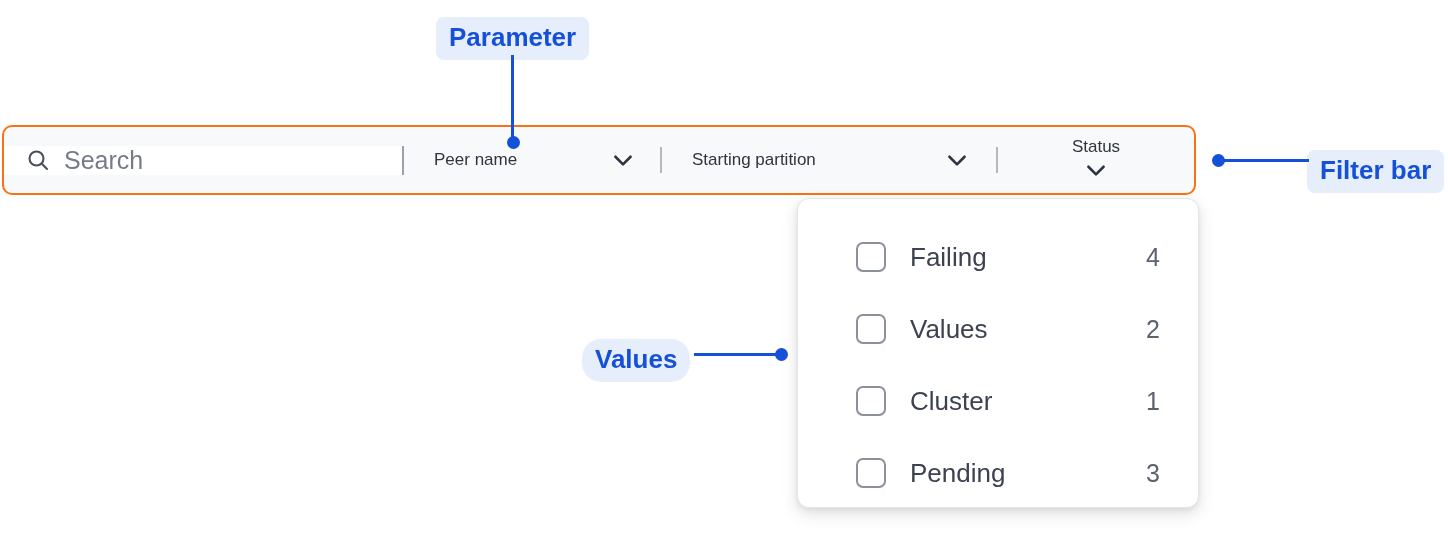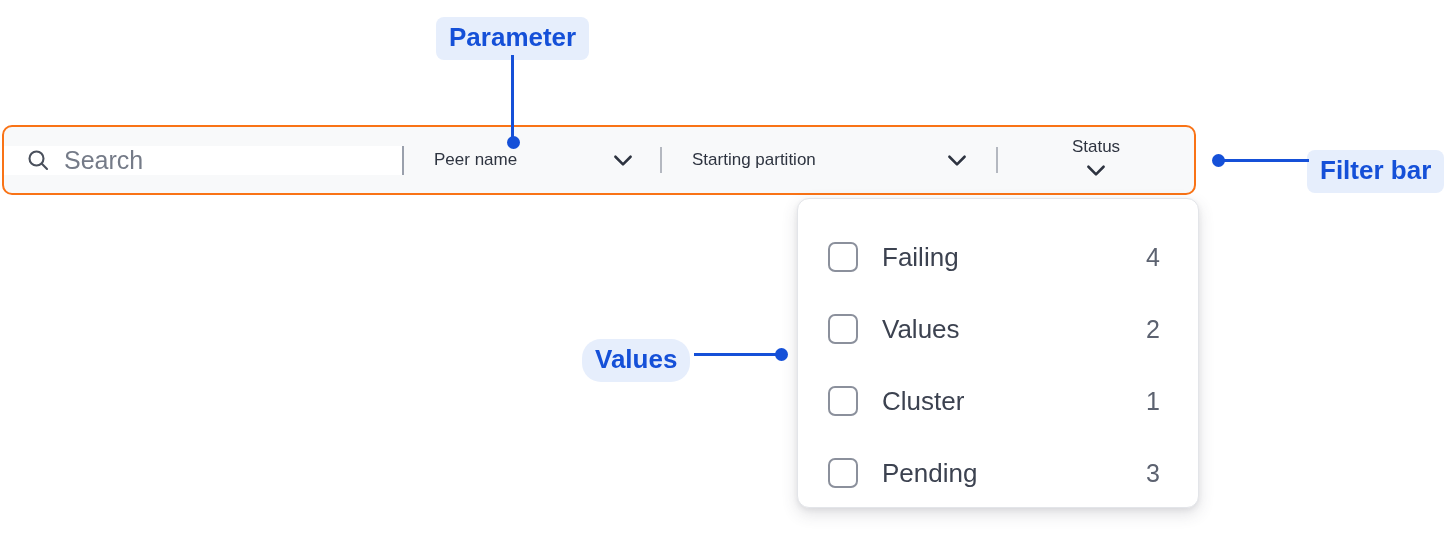--- a/index.html
+++ b/index.html
@@ -105,20 +105,21 @@
     box-shadow: 0 6px 16px rgba(60, 64, 80, 0.16), 0 2px 5px rgba(60, 64, 80, 0.08);
     padding: 22px 0;
   }
   .dd-row {
     height: 72px;
     display: flex;
     align-items: center;
     padding: 0 38px 0 30px;
     box-sizing: border-box;
     cursor: pointer;
+    margin-left: 28px;
   }
   .cbox {
     flex: 0 0 auto;
     width: 30px;
     height: 30px;
     border: 2px solid #8b909c;
     border-radius: 7px;
     background: #ffffff;
     box-sizing: border-box;
     margin-right: 24px;

